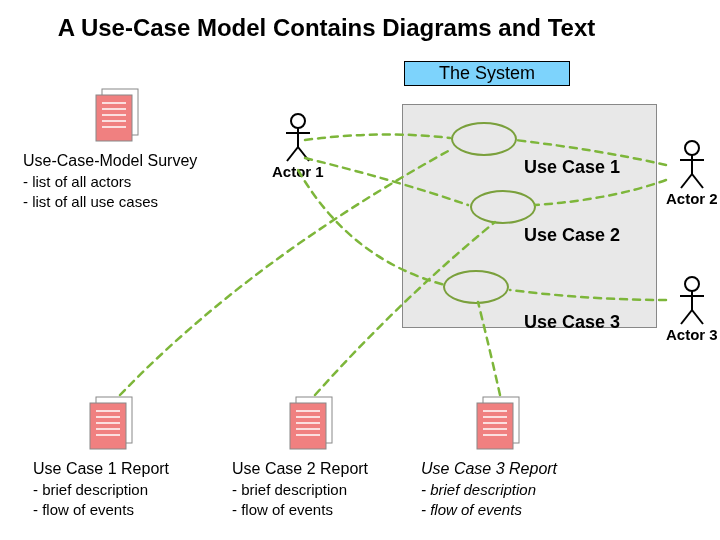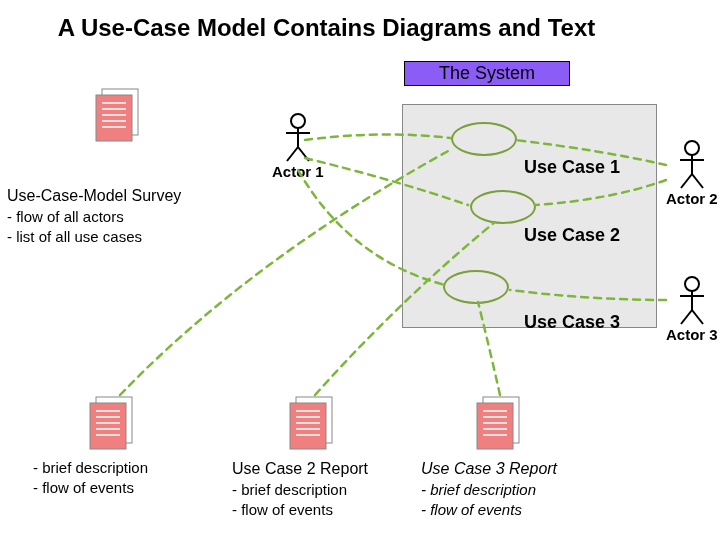--- a/index.html
+++ b/index.html
@@ -23,21 +23,21 @@
     color: #000;
   }
   .system-label {
     position: absolute;
     top: 61px;
     left: 404px;
     width: 164px;
     text-align: center;
     font-size: 18px;
     color: #000;
-    background: #8b5cf6;
+    background: #7dd3fc;
     border: 1px solid #000;
     padding: 1px 0;
   }
   .system-box {
     position: absolute;
     top: 104px;
     left: 402px;
     width: 253px;
     height: 222px;
     background: #e8e8e8;
@@ -129,27 +129,28 @@
   <svg width="32" height="50">
     <circle cx="16" cy="8" r="7" fill="none" stroke="#000" stroke-width="2"></circle>
     <line x1="16" y1="15" x2="16" y2="34" stroke="#000" stroke-width="2"></line>
     <line x1="4" y1="20" x2="28" y2="20" stroke="#000" stroke-width="2"></line>
     <line x1="16" y1="34" x2="5" y2="48" stroke="#000" stroke-width="2"></line>
     <line x1="16" y1="34" x2="27" y2="48" stroke="#000" stroke-width="2"></line>
   </svg>
   <div>Actor 3</div>
 </div>
 
-<div class="text-block" style="left:7px; top:150px;margin-top:35px;">
+<div class="text-block" style="left:23px; top:150px;">
   <div class="head">Use-Case-Model Survey</div>
-  <div> - flow of all actors</div>
+  <div> - list of all actors</div>
   <div> - list of all use cases</div>
 </div>
 
 <div class="text-block" style="left:33px; top:458px;">
+  <div class="head">Use Case 1 Report</div>
   <div> - brief description</div>
   <div> - flow of events</div>
 </div>
 <div class="text-block" style="left:232px; top:458px;">
   <div class="head">Use Case 2 Report</div>
   <div> - brief description</div>
   <div> - flow of events</div>
 </div>
 <div class="text-block" style="left:421px; top:458px;font-style:italic;">
   <div class="head">Use Case 3 Report</div>

